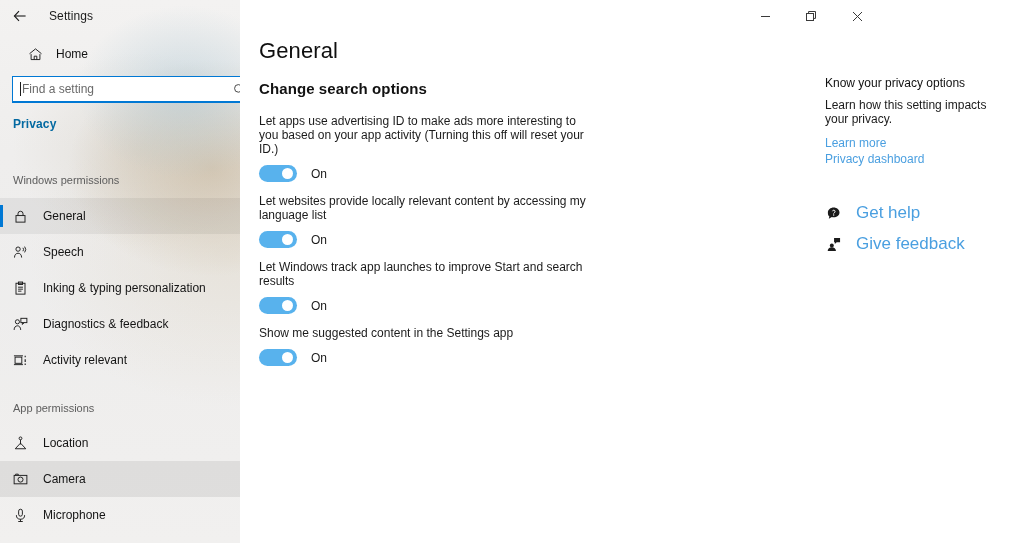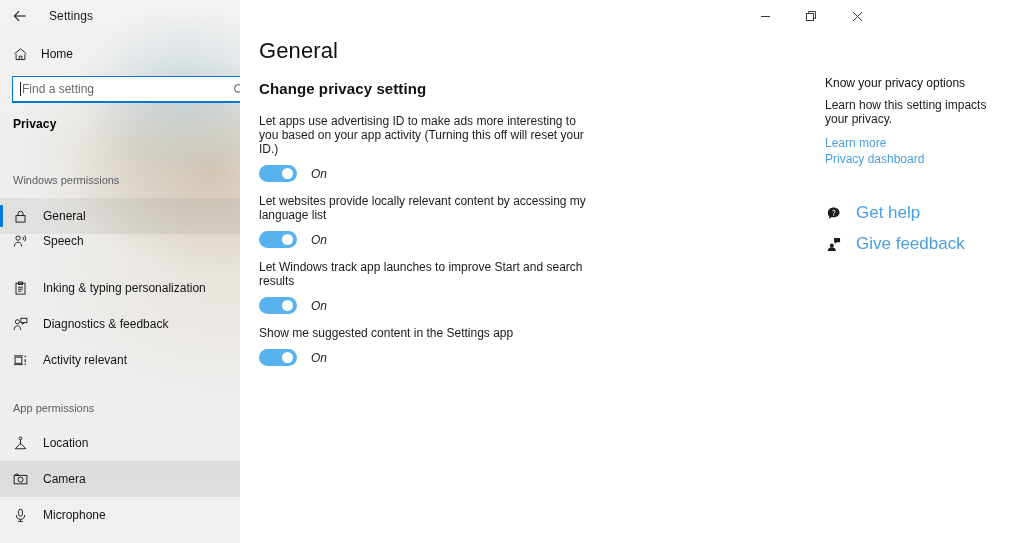--- a/index.html
+++ b/index.html
@@ -99,21 +99,21 @@
   }
 
   
   .home-row {
     position: absolute;
     top: 41px; left: 0;
     width: 240px;
     height: 26px;
     display: flex;
     align-items: center;
-    padding-left: 13px;
+    padding-left: 28px;
   }
   .home-row .ic { width: 18px; display: flex; align-items: center; color: #1b1b1b; }
   .home-row .lbl { font-size: 12px; color: #131313; margin-left: 10px; }
 
   
   .searchbox {
     position: absolute;
     top: 76px; left: 12px;
     width: 240px;
     height: 27px;
@@ -143,21 +143,21 @@
     justify-content: center;
     color: #3b3b3b;
   }
 
   
   .privacy-head {
     position: absolute;
     top: 117px; left: 13px;
     font-size: 12px;
     font-weight: bold;
-    color: #000000;
+    color: #0369a1;
     letter-spacing: .1px;
   }
 
   
   .group-label {
     position: absolute;
     left: 13px;
     font-size: 11px;
     color: #5d5d5d;
   }
@@ -258,21 +258,20 @@
     right: 4px;
     width: 11px;
     height: 11px;
     border-radius: 50%;
     background: #ffffff;
   }
   .toggle-state {
     font-size: 12px;
     color: #1b1b1b;
     margin-left: 14px;
-    font-style: italic;
   }
 
   
   .rightpanel {
     position: absolute;
     top: 76px;
     left: 585px;
     width: 185px;
   }
   .rp-title {
@@ -389,21 +388,21 @@
       <div class="nav-item selected" style="top:198px">
         <span class="ic">
           <svg width="15" height="15" viewBox="0 0 16 16" aria-hidden="true">
             <rect x="3.2" y="7" width="9.6" height="7" fill="none" stroke="currentColor" stroke-width="1"></rect>
             <path d="M5.3 7 V5.1 a2.7 2.7 0 0 1 5.4 0 V7" fill="none" stroke="currentColor" stroke-width="1"></path>
           </svg>
         </span>
         <span class="lbl">General</span>
       </div>
 
-      <div class="nav-item" style="top:223px">
+      <div class="nav-item" style="top:234px">
         <span class="ic">
           <svg width="15" height="15" viewBox="0 0 16 16" aria-hidden="true">
             <circle cx="5.4" cy="4.4" r="2.3" fill="none" stroke="currentColor" stroke-width="1"></circle>
             <path d="M1.6 13.4 c0-3 1.7-4.6 3.8-4.6 s3.8 1.6 3.8 4.6" fill="none" stroke="currentColor" stroke-width="1"></path>
             <path d="M10.6 3 a3 3 0 0 1 0 3.6" fill="none" stroke="currentColor" stroke-width="1"></path>
             <path d="M12.4 1.7 a5 5 0 0 1 0 6.2" fill="none" stroke="currentColor" stroke-width="1"></path>
           </svg>
         </span>
         <span class="lbl">Speech</span>
       </div>
@@ -476,21 +475,21 @@
         </span>
         <span class="lbl">Microphone</span>
       </div>
 
     </div>
   </div>
 
   <div class="main">
 
     <h1 class="page-title">General</h1>
-    <h2 class="section-title">Change privacy setting</h2>
+    <h2 class="section-title">Change search options</h2>
 
     <div class="settings-list">
 
       <div class="setting">
         <div class="desc">Let apps use advertising ID to make ads more interesting to you based on your app activity (Turning this off will reset your ID.)</div>
         <div class="toggle-row">
           <div class="toggle">
             <span class="knob"></span>
           </div>
           <span class="toggle-state">On</span>

